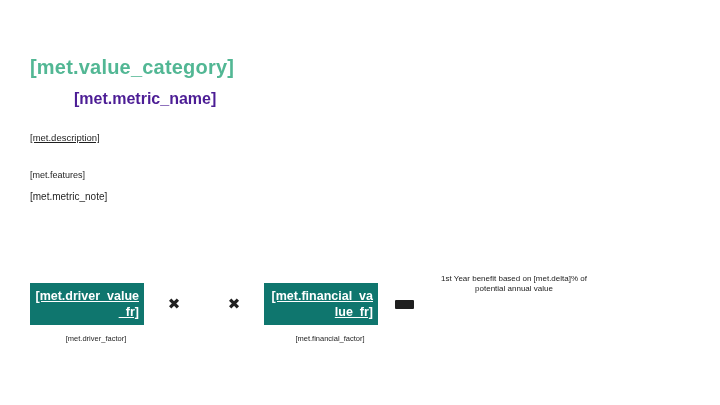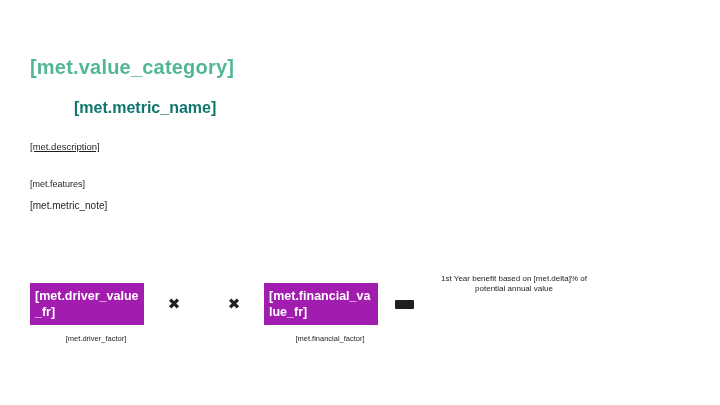--- a/index.html
+++ b/index.html
@@ -6,37 +6,37 @@
   .slide{
     position:relative;width:720px;height:405px;background:#ffffff;overflow:hidden;
     font-family:"Liberation Sans","DejaVu Sans",sans-serif;color:#1f1f1f;
   }
   
   .header{position:absolute;left:30px;top:24px;width:620px;}
   .value-category{
     color:#52b794;font-size:20px;font-weight:bold;letter-spacing:0.2px;line-height:1.15;margin-top:32px;
   }
   .metric-name{
-    margin-top:20px;color:#0f766e;font-size:16px;font-weight:bold;line-height:1.15;padding-left:44px;
+    margin-top:11px;color:#4c1d95;font-size:16px;font-weight:bold;line-height:1.15;padding-left:44px;
   }
   .description{margin-top:24px;font-size:9.5px;color:#1f1f1f;text-decoration:underline;}
   .features{margin-top:27px;font-size:9px;color:#1f1f1f;}
   .metric-note{margin-top:11px;font-size:10px;color:#1f1f1f;}
 
   
   .formula{
     position:absolute;left:30px;top:283px;width:672px;
     display:flex;align-items:flex-start;
   }
   .term{display:flex;flex-direction:column;align-items:center;width:114px;flex:none;}
   .term-box{
-    width:114px;min-height:42px;box-sizing:border-box;background:#a21caf;
+    width:114px;min-height:42px;box-sizing:border-box;background:#0f766e;
     color:#ffffff;font-size:12.5px;font-weight:bold;line-height:1.3;
-    display:flex;align-items:center;justify-content:center;text-align:left;
-    padding:4px 5px;overflow-wrap:break-word;word-break:break-word;
+    display:flex;align-items:center;justify-content:center;text-align:right;
+    padding:4px 5px;overflow-wrap:break-word;word-break:break-word;text-decoration:underline;
   }
   .term-caption{
     margin-top:9px;font-size:7.5px;color:#1f1f1f;text-align:center;white-space:nowrap;padding-left:18px;
   }
   .operator{
     flex:none;width:60px;text-align:center;margin-top:13px;
     color:#212121;font-size:15px;font-weight:bold;line-height:1;
   }
   .equals-wrap{flex:none;width:52px;display:flex;justify-content:center;margin-top:17px;}
   .equals-bar{width:19px;height:9px;background:#1f1f1f;border-radius:1px;}

